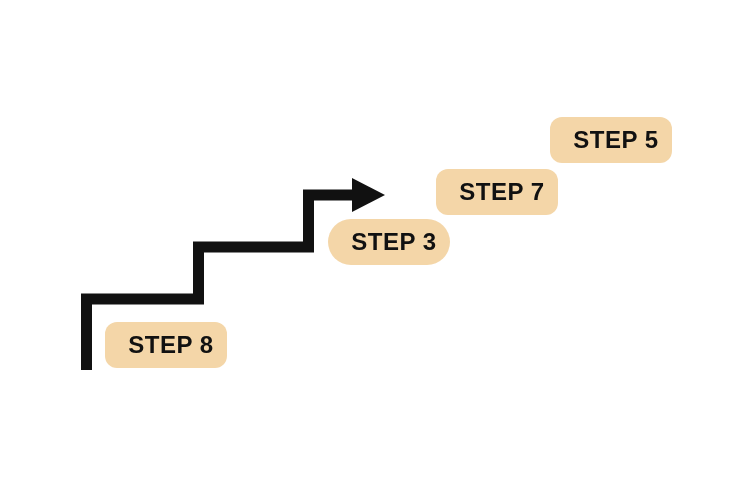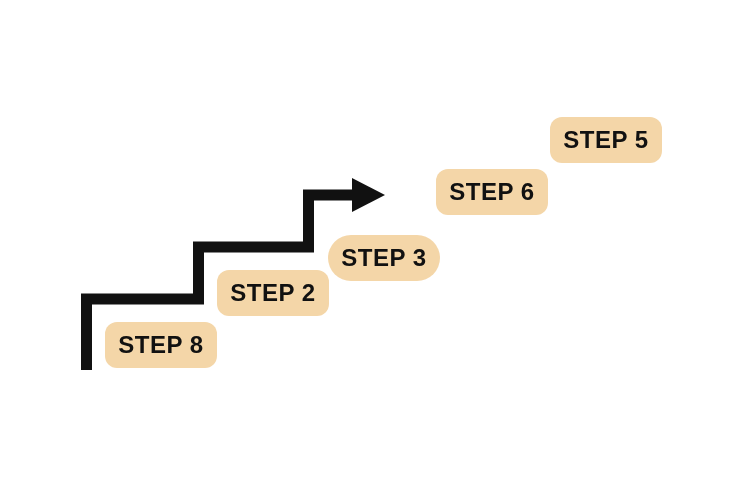--- a/index.html
+++ b/index.html
@@ -46,40 +46,40 @@
     border-radius: 12px;
     display: flex;
     align-items: center;
     justify-content: center;
     color: var(--text-color, #111111);
     font-size: 24px;
     font-weight: 800;
     letter-spacing: 0.5px;
     white-space: nowrap;
     user-select: none;
+    padding-left: 10px;
   }
   .step-badge-1 { left: 105px; top: 322px; }
   .step-badge-2 { left: 217px; top: 270px; }
-  .step-badge-3 { left: 328px; top: 235px; border-radius: 23px; }
+  .step-badge-3 { left: 328px; top: 219px; border-radius: 23px; }
   .step-badge-4 { left: 436px; top: 169px; }
   .step-badge-5 { left: 550px; top: 117px; }
 </style>
 </head>
 <body>
 
 <div class="diagram-canvas">
 
   <svg class="stair-arrow-svg" viewBox="0 0 741 486" xmlns="http://www.w3.org/2000/svg" aria-hidden="true">
     <path class="stair-path" d="M 86.5 370 L 86.5 299 L 198.5 299 L 198.5 247 L 308.5 247 L 308.5 195 L 354 195"></path>
     <polygon class="stair-arrowhead" points="352,178 385,195 352,212"></polygon>
   </svg>
 
   <div class="step-badge step-badge-1">STEP 8</div>
 
-  <div class="step-badge step-badge-2">STEP 2</div>
 
   <div class="step-badge step-badge-3">STEP 3</div>
 
-  <div class="step-badge step-badge-4">STEP 6</div>
+  <div class="step-badge step-badge-4">STEP 7</div>
 
   <div class="step-badge step-badge-5">STEP 5</div>
 
 </div>
 
 </body></html>

